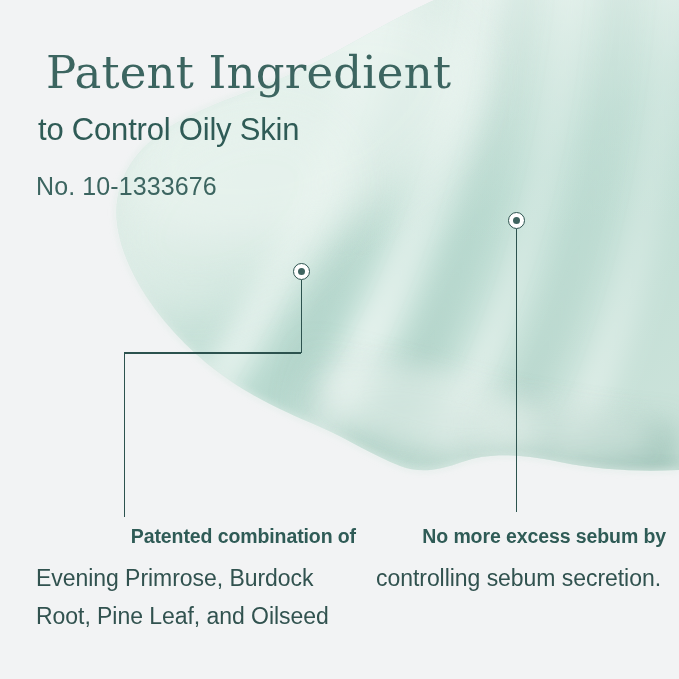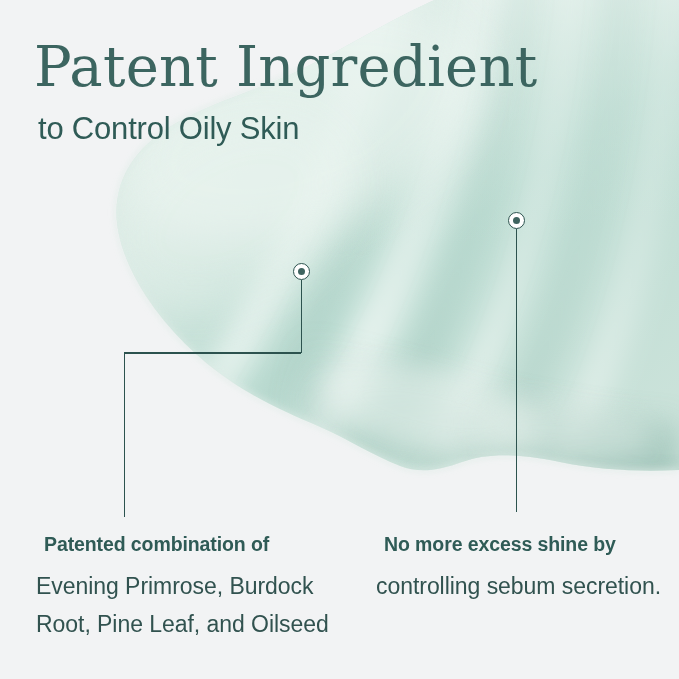--- a/index.html
+++ b/index.html
@@ -42,26 +42,26 @@
 
   
   .text-block {
     position: absolute;
     left: 34px;
     top: 38px;
     width: 470px;
   }
   .title-serif {
     font-family: "DejaVu Serif", "Liberation Serif", serif;
-    font-size: 56px;
+    font-size: 45px;
     font-weight: 400;
     line-height: 1.04;
     color: #3c6560;
     letter-spacing: 0.2px;
-    margin: 0;
+    margin: 12px;
     white-space: nowrap;
   }
   .title-sans {
     font-family: "Liberation Sans", sans-serif;
     font-size: 31px;
     font-weight: 400;
     line-height: 1.1;
     color: #2f5b56;
     letter-spacing: -0.2px;
     margin: 16px 0 0 4px;
@@ -123,22 +123,23 @@
     font-family: "Liberation Sans", sans-serif;
   }
   #caption-left  { left: 36px;  top: 524px; width: 320px; }
   #caption-right { left: 376px; top: 524px; width: 290px; }
 
   .caption-head {
     font-size: 19.5px;
     font-weight: 700;
     color: #2f5b56;
     line-height: 1.25;
-    margin: 8px;
+    margin: 0;
     letter-spacing: -0.1px;
+    text-align: right;
   }
   .caption-body {
     font-size: 23px;
     font-weight: 400;
     color: #31524f;
     line-height: 1.62;
     margin: 12px 0 0 0;
     letter-spacing: -0.05px;
   }
 </style>
@@ -267,33 +268,34 @@
                  C 124 262, 112 226, 118 196
                  C 124 164, 146 140, 178 122
                  C 214 102, 258 90, 300 70" fill="none" stroke="#dfece7" stroke-width="3.5" opacity="0.9" filter="url(#edgeSoft)"></path>
       </g>
     </svg>
   </div>
 
   <div class="text-block">
     <h1 class="title-serif">Patent Ingredient</h1>
     <h2 class="title-sans">to Control Oily Skin</h2>
+    <p class="patent-no">No. 10-1333676</p>
   </div>
 
   <div class="line v-line" id="lc-v1"></div>
   <div class="line h-line" id="lc-h1"></div>
   <div class="line v-line" id="lc-v2"></div>
   <div class="line v-line" id="rc-v1"></div>
 
   <div class="marker" id="marker-left"></div>
   <div class="marker" id="marker-right"></div>
 
   <div class="caption" id="caption-left">
     <p class="caption-head">Patented combination of</p>
     <p class="caption-body">Evening Primrose, Burdock Root, Pine Leaf, and Oilseed</p>
   </div>
 
   <div class="caption" id="caption-right">
-    <p class="caption-head">No more excess shine by</p>
+    <p class="caption-head">No more excess sebum by</p>
     <p class="caption-body">controlling sebum secretion.</p>
   </div>
 
 </div>
 
 </body></html>

